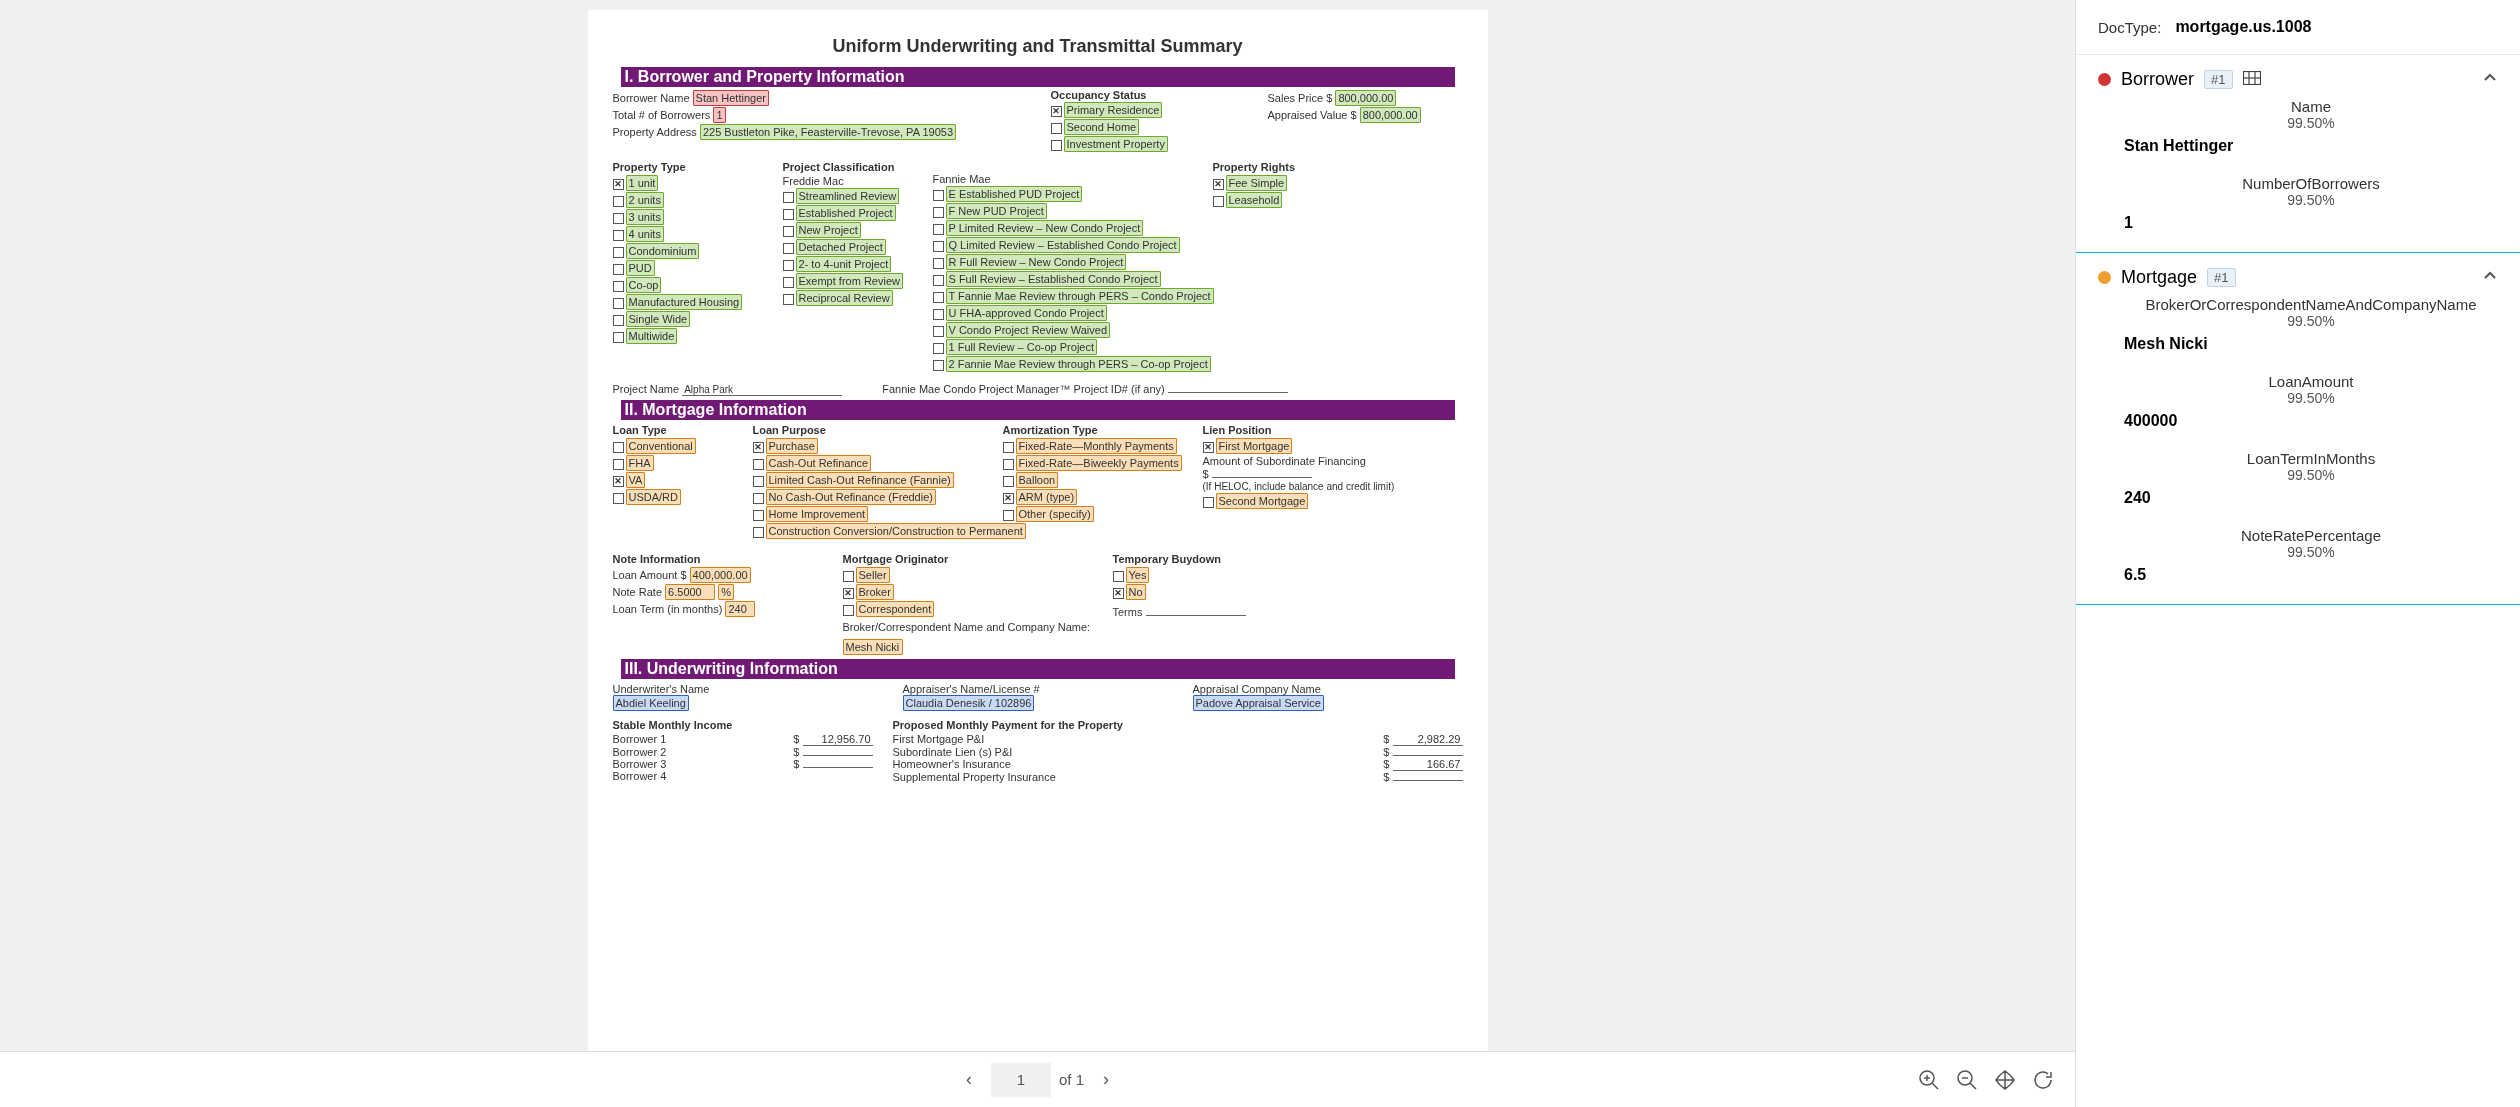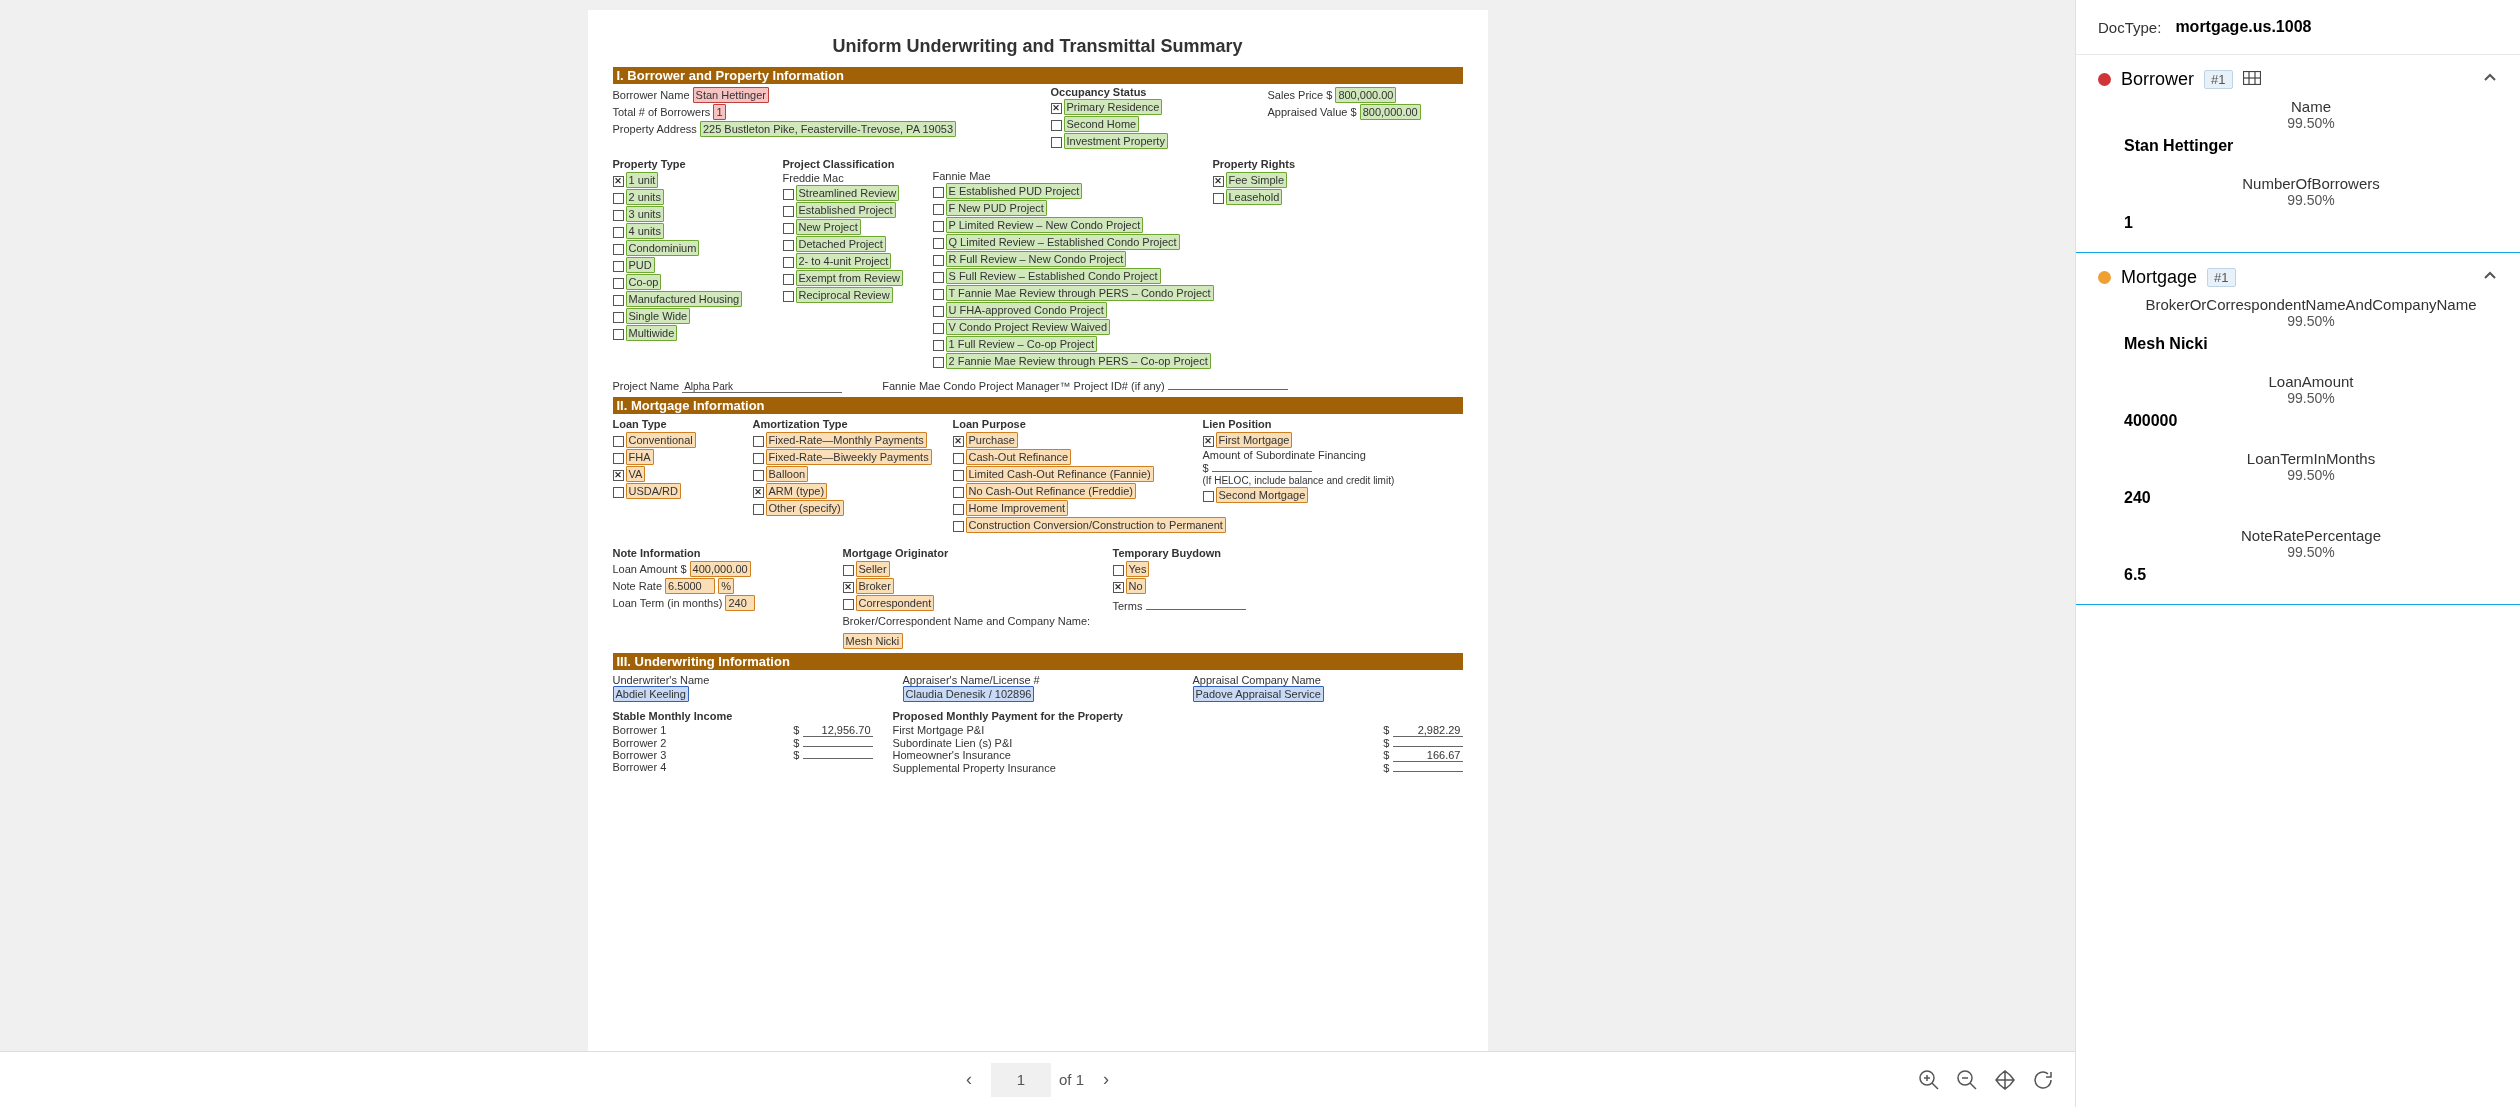--- a/index.html
+++ b/index.html
@@ -4,21 +4,21 @@
 <style>
   * { box-sizing: border-box; margin: 0; padding: 0; }
   body { font-family: -apple-system, "Segoe UI", Arial, sans-serif; display: flex; height: 100vh; overflow: hidden; background: #f5f5f5; }
   
   
   .doc-viewer { flex: 1; background: #f0f0f0; display: flex; flex-direction: column; overflow: hidden; }
   .doc-scroll { flex: 1; overflow: auto; display: flex; justify-content: center; padding: 10px 0 0 0; }
   .doc-page { background: #fff; width: 900px; padding: 20px 25px; font-size: 11px; color: #333; }
   
   .doc-title { text-align: center; font-size: 18px; font-weight: bold; margin: 6px 0 10px; }
-  .section-bar { background: #a16207; color: #fff; font-weight: bold; font-size: 13px; padding: 1px 4px; margin: 4px 0 2px; }
+  .section-bar { background: #701a75; color: #fff; font-weight: bold; font-size: 16px; padding: 1px 4px; margin: 4px 8px 2px; }
   .ul { border-bottom: 1px solid #666; display: inline-block; min-width: 60px; padding: 0 2px; }
   .hl-green { background: rgba(120,190,60,0.35); border: 1px solid #6fa830; padding: 0 2px; border-radius: 1px; display: inline-block; line-height: 14px; }
   .hl-orange { background: rgba(240,160,50,0.35); border: 1px solid #d08020; padding: 0 2px; border-radius: 1px; display: inline-block; line-height: 14px;}
   .hl-red { background: rgba(230,80,80,0.35); border: 1px solid #c04040; padding: 0 2px; border-radius: 1px; display: inline-block; line-height: 14px;}
   .hl-blue { background: rgba(100,150,230,0.35); border: 1px solid #3060c0; padding: 0 2px; border-radius: 1px; display: inline-block; line-height: 14px;}
   
   .chk { display: inline-flex; width: 11px; height: 11px; border: 1px solid #555; font-size: 9px; align-items: center; justify-content: center; line-height: 9px; vertical-align: middle; margin-right: 2px; }
   .chk.on::before { content: "✕"; font-weight: bold; }
   
   .cols { display: flex; gap: 20px; margin-top: 4px; }
@@ -155,39 +155,39 @@
       <div class="cols">
         <div class="col" style="flex:0 0 120px;">
           <h4>Loan Type</h4>
           <div id="ltype-list">
               <div class="item"><span class="chk"></span><span class="hl-orange">Conventional</span></div>
               <div class="item"><span class="chk"></span><span class="hl-orange">FHA</span></div>
               <div class="item"><span class="chk on"></span><span class="hl-orange">VA</span></div>
               <div class="item"><span class="chk"></span><span class="hl-orange">USDA/RD</span></div>
             </div>
         </div>
-        <div class="col" style="flex:0 0 180px;">
-          <h4>Amortization Type</h4>
-          <div id="amort-list">
-              <div class="item"><span class="chk"></span><span class="hl-orange">Fixed-Rate—Monthly Payments</span></div>
-              <div class="item"><span class="chk"></span><span class="hl-orange">Fixed-Rate—Biweekly Payments</span></div>
-              <div class="item"><span class="chk"></span><span class="hl-orange">Balloon</span></div>
-              <div class="item"><span class="chk on"></span><span class="hl-orange">ARM (type)</span></div>
-              <div class="item"><span class="chk"></span><span class="hl-orange">Other (specify)</span></div>
-            </div>
-        </div>
         <div class="col" style="flex:0 0 230px;">
           <h4>Loan Purpose</h4>
           <div id="purpose-list">
               <div class="item"><span class="chk on"></span><span class="hl-orange">Purchase</span></div>
               <div class="item"><span class="chk"></span><span class="hl-orange">Cash-Out Refinance</span></div>
               <div class="item"><span class="chk"></span><span class="hl-orange">Limited Cash-Out Refinance (Fannie)</span></div>
               <div class="item"><span class="chk"></span><span class="hl-orange">No Cash-Out Refinance (Freddie)</span></div>
               <div class="item"><span class="chk"></span><span class="hl-orange">Home Improvement</span></div>
               <div class="item"><span class="chk"></span><span class="hl-orange">Construction Conversion/Construction to Permanent</span></div>
+            </div>
+        </div>
+        <div class="col" style="flex:0 0 180px;">
+          <h4>Amortization Type</h4>
+          <div id="amort-list">
+              <div class="item"><span class="chk"></span><span class="hl-orange">Fixed-Rate—Monthly Payments</span></div>
+              <div class="item"><span class="chk"></span><span class="hl-orange">Fixed-Rate—Biweekly Payments</span></div>
+              <div class="item"><span class="chk"></span><span class="hl-orange">Balloon</span></div>
+              <div class="item"><span class="chk on"></span><span class="hl-orange">ARM (type)</span></div>
+              <div class="item"><span class="chk"></span><span class="hl-orange">Other (specify)</span></div>
             </div>
         </div>
         <div class="col">
           <h4>Lien Position</h4>
           <div class="item"><span class="chk on"></span><span class="hl-orange">First Mortgage</span></div>
           <div class="item">Amount of Subordinate Financing</div>
           <div class="item"><span>$</span> <span class="ul" style="min-width:100px"></span></div>
           <div class="item" style="font-size:10px">(If HELOC, include balance and credit limit)</div>
           <div class="item"><span class="chk"></span><span class="hl-orange">Second Mortgage</span></div>
         </div>

